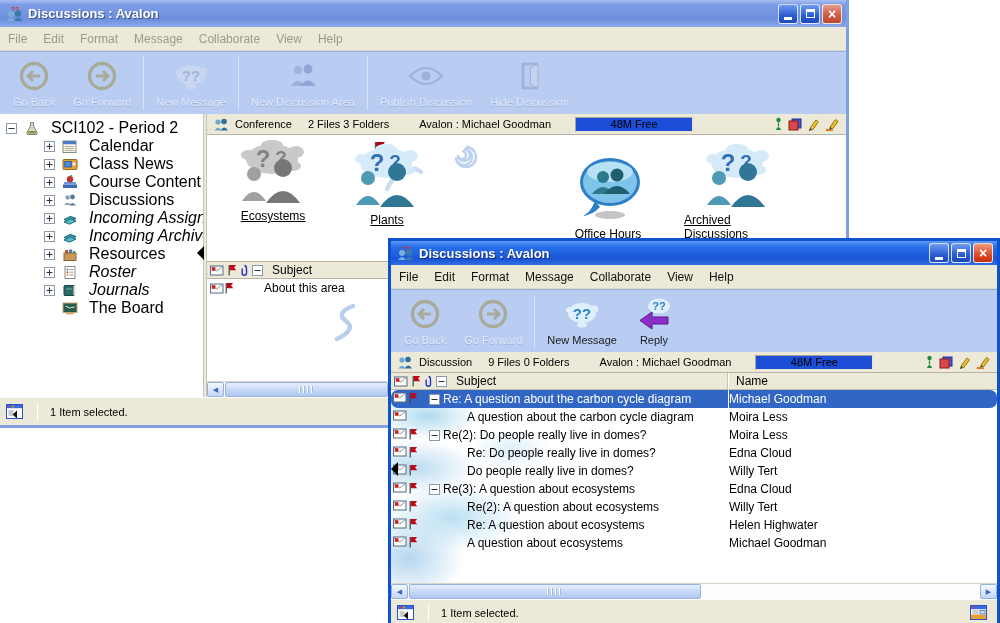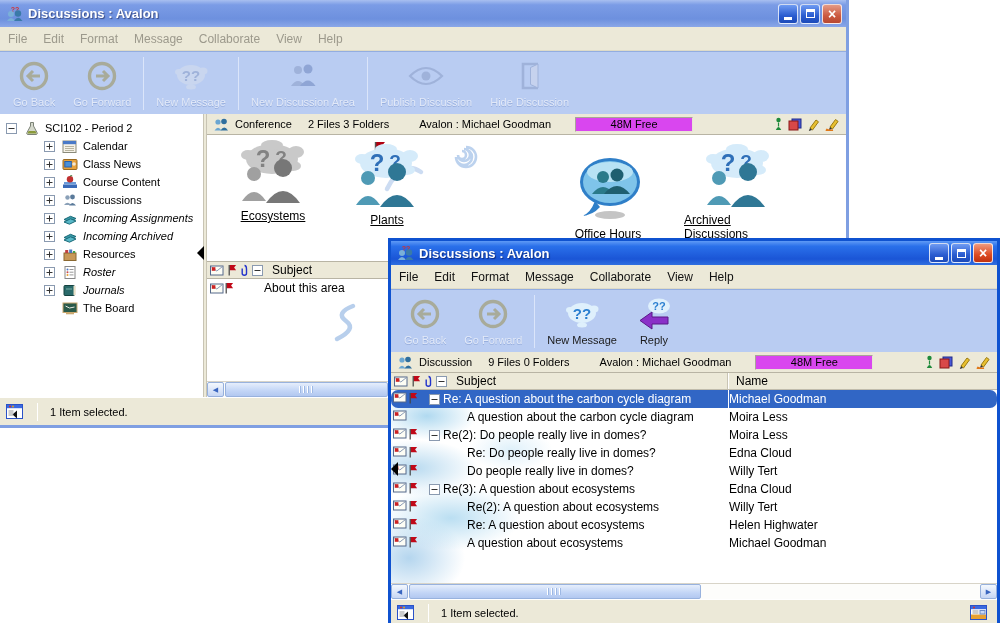--- a/index.html
+++ b/index.html
@@ -39,32 +39,32 @@
   .tsep { width:1px; background:#8fa8d8; border-right:1px solid #dbe5fa; margin:2px 3px; }
 
   .w1content { display:flex; flex:1; min-height:0; }
   .treepane { width:203px; background:#fff; padding-top:5px; overflow:hidden; flex:none; }
   .trow { height:18px; display:flex; align-items:center; white-space:nowrap; }
   .troot { padding-left:6px; }
   .tchild { padding-left:44px; }
   .tbox { width:11px; height:11px; margin-right:7px; flex:none; display:inline-flex; }
   .tbox.empty { visibility:hidden; }
   .ticon15 { width:16px; height:15px; margin-right:5px; flex:none; display:inline-flex; }
-  .tlabel2 { font-size:11px; }
+  .tlabel2 { font-size:16px;margin-left:6px; }
   .tlabel2.it { font-style:italic; }
 
   .vdivider { width:4px; background:#ece9d8; border-left:1px solid #c8c4b4; border-right:1px solid #c8c4b4; position:relative; flex:none; }
   .splitarrow { position:absolute; left:-7px; top:132px; width:0; height:0; border-top:7px solid transparent; border-bottom:7px solid transparent; border-right:7px solid #000; }
 
   .mainpane { flex:1; display:flex; flex-direction:column; min-width:0; background:#fff; }
   .infobar { height:21px; background:#ece9d8; border-bottom:1px solid #b8b4a4; display:flex; align-items:center; font-size:11px; padding:0 6px; gap:6px; flex:none; white-space:nowrap; }
   .ibkind { margin-right:10px; }
   .ibcounts { margin-right:24px; }
   .ibaccount { margin-right:18px; }
-  .freebox { width:118px; height:15px; background:#d946ef; border:1px solid #a8a498; border-right-color:#e8e4d4; border-bottom-color:#e8e4d4; display:flex; align-items:center; justify-content:center; }
+  .freebox { width:118px; height:15px; background:#1d4ed8; border:1px solid #a8a498; border-right-color:#e8e4d4; border-bottom-color:#e8e4d4; display:flex; align-items:center; justify-content:center; }
   .ibright { margin-left:auto; display:flex; align-items:center; gap:5px; }
   .ibright span { display:inline-flex; }
 
   .iconsarea { height:126px; position:relative; background:#fff; flex:none; }
   .deskicon { position:absolute; display:flex; flex-direction:column; align-items:center; transform:translateX(-50%); }
   .dicimg { position:relative; }
   .dflag { position:absolute; margin-left:62px; margin-top:2px; }
   .diclabel { font-size:12px; margin-top:1px; }
   .diclabel.ul { text-decoration:underline; }
   .deco { position:absolute; }

